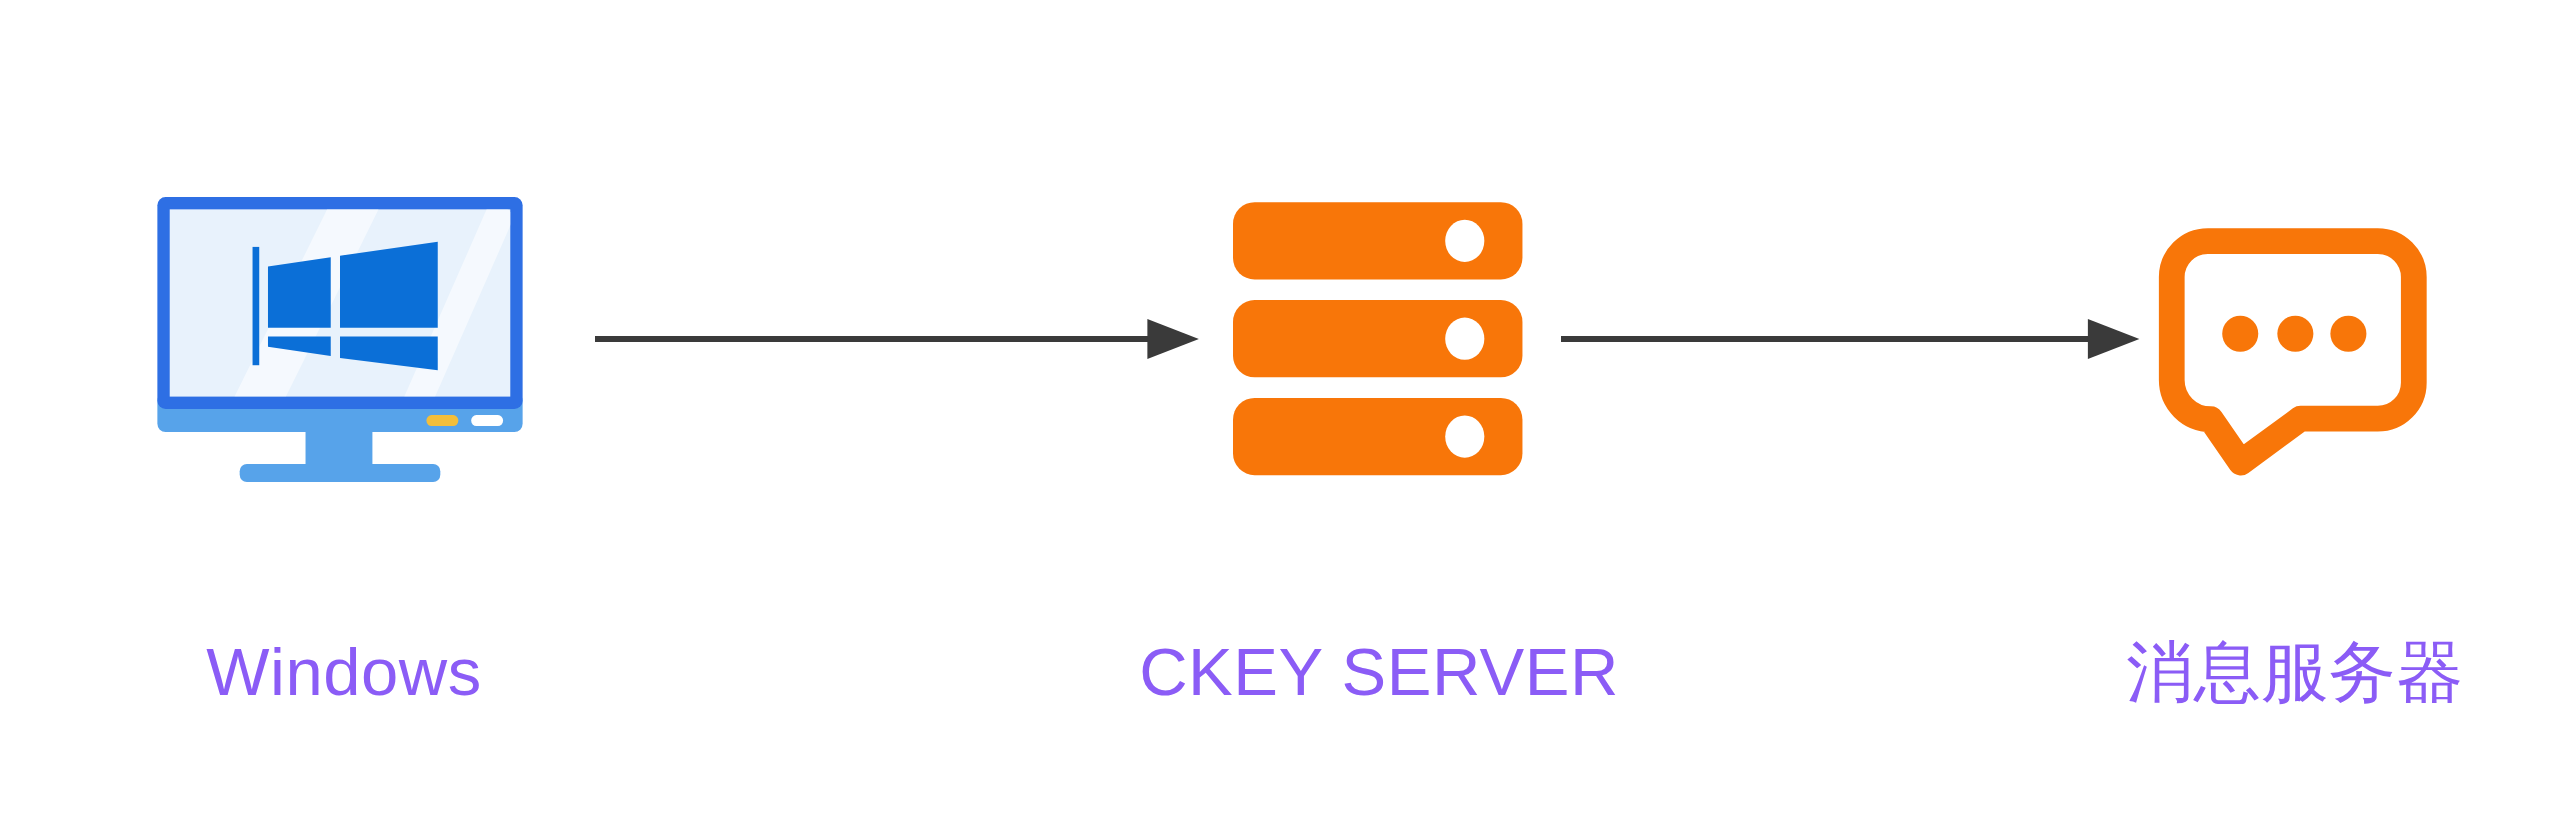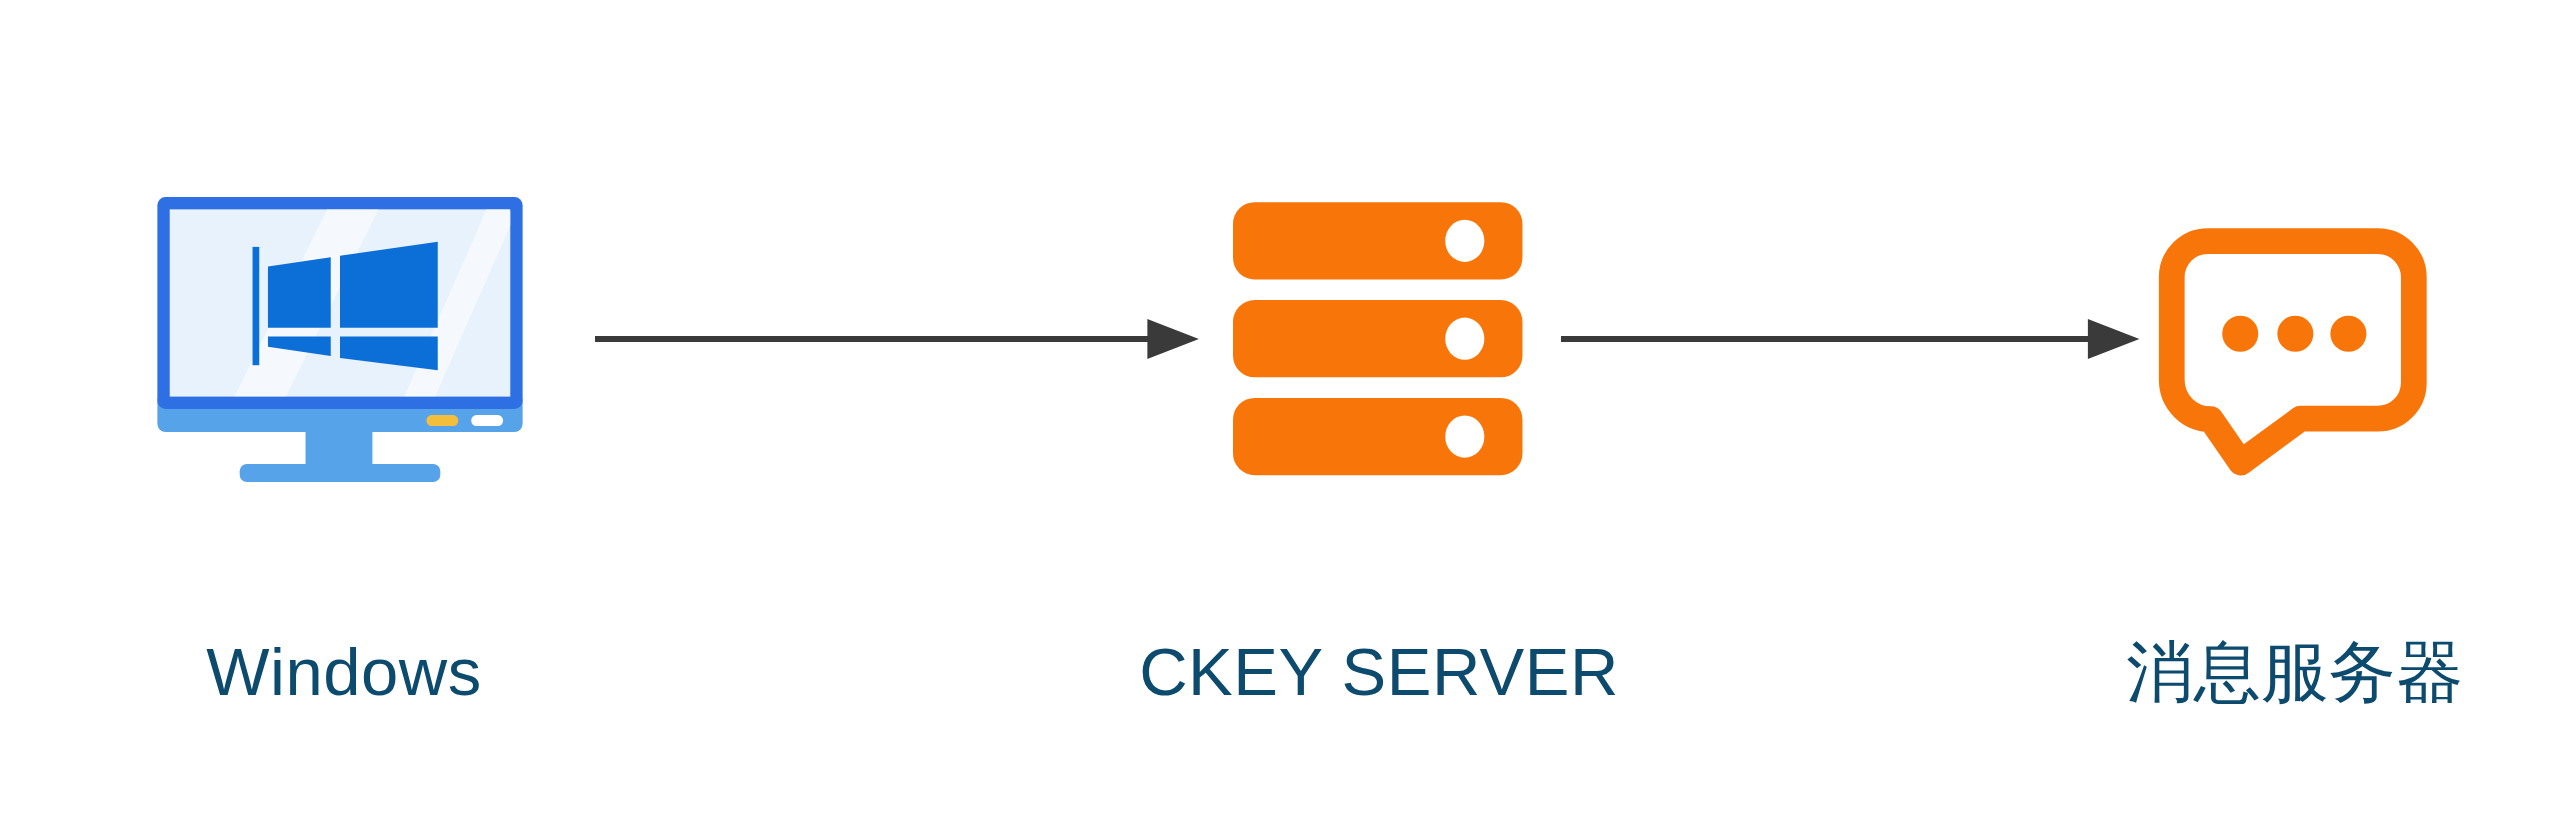--- a/index.html
+++ b/index.html
@@ -6,21 +6,21 @@
   body{width:2638px;height:820px;overflow:hidden;font-family:"Liberation Sans",sans-serif;}
   .canvas{position:relative;width:2638px;height:820px;background:#ffffff;}
   .node-icon{position:absolute;}
   .edge{position:absolute;}
   .node-label{
     position:absolute;
     top:635px;
     transform:translateX(-50%);
     font-size:67px;
     line-height:1.1;
-    color:#0c4a6e;
+    color:#8b5cf6;
     white-space:nowrap;
     letter-spacing:0.5px;
   }
 </style>
 </head>
 <body>
 
 <div class="canvas">
 
   <svg class="node-icon" style="left:157px;top:197px;" width="366" height="285" viewBox="0 0 710 554">

